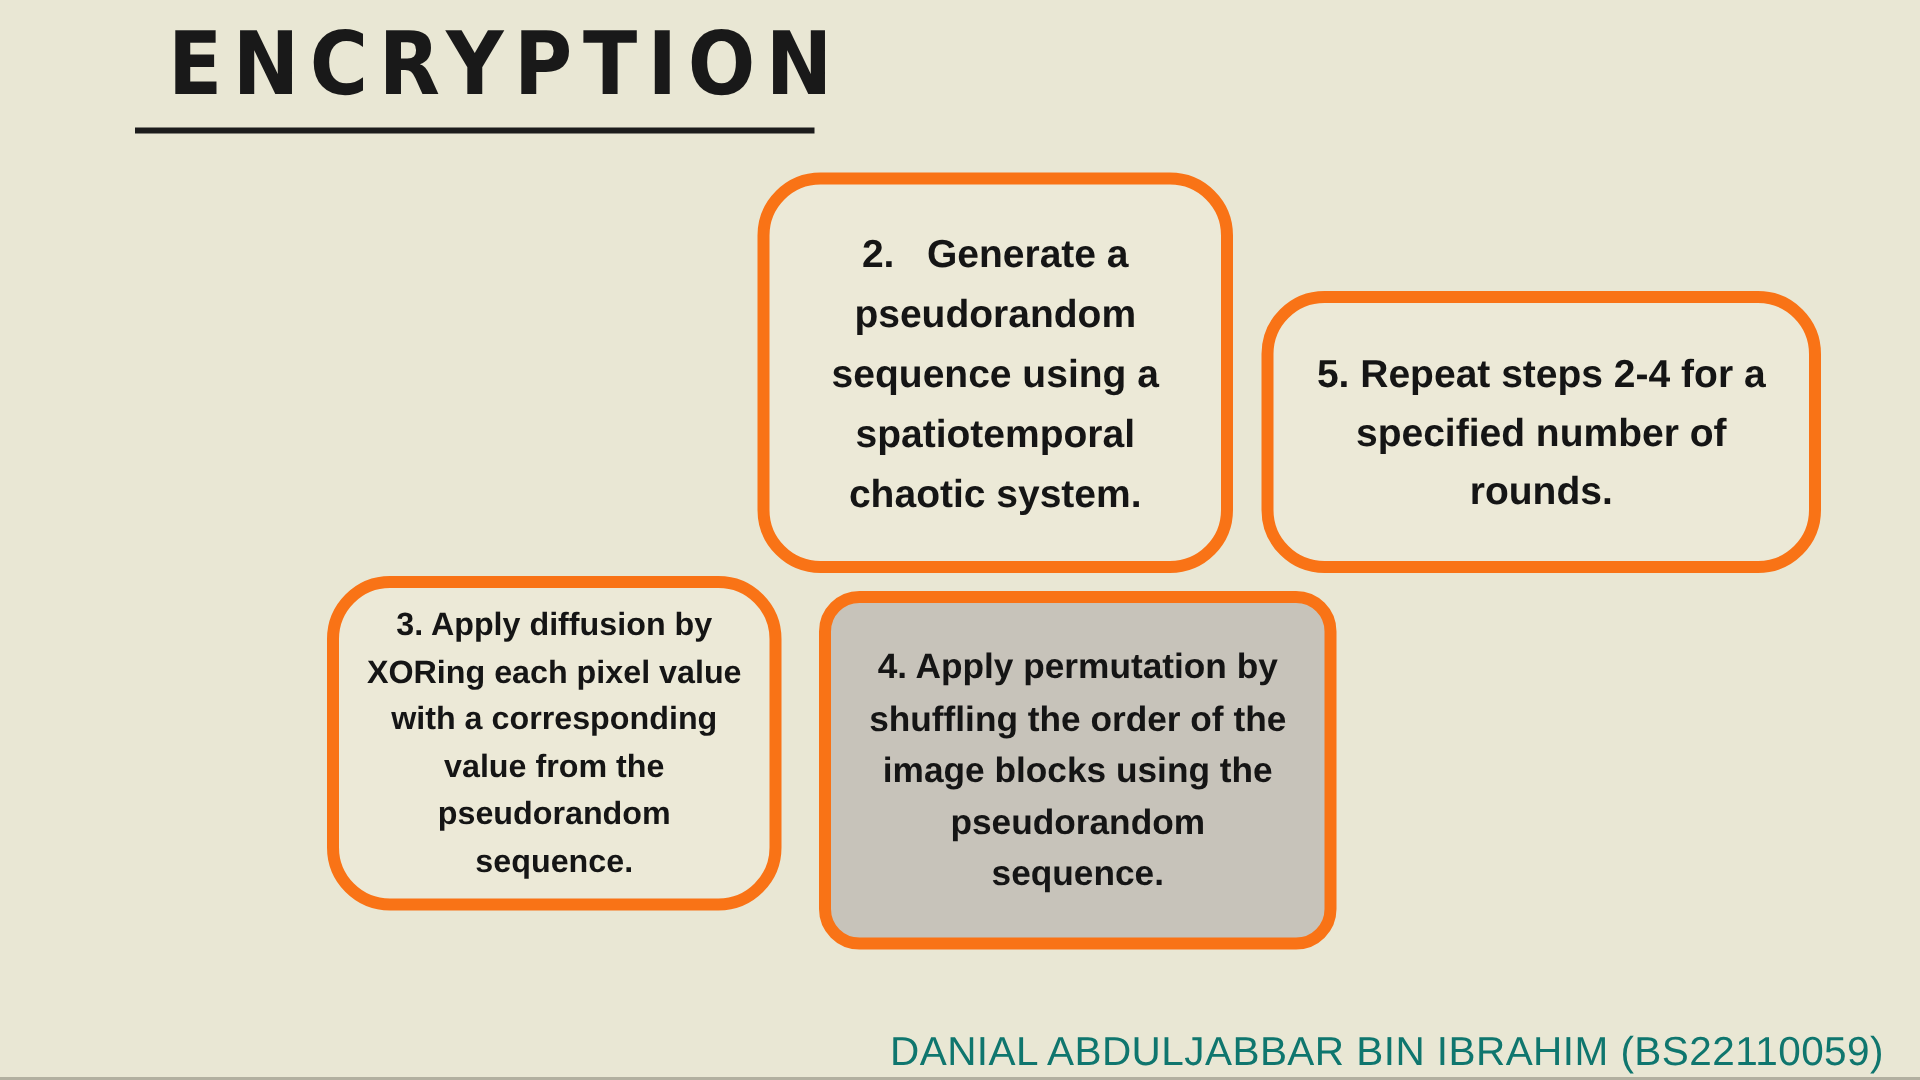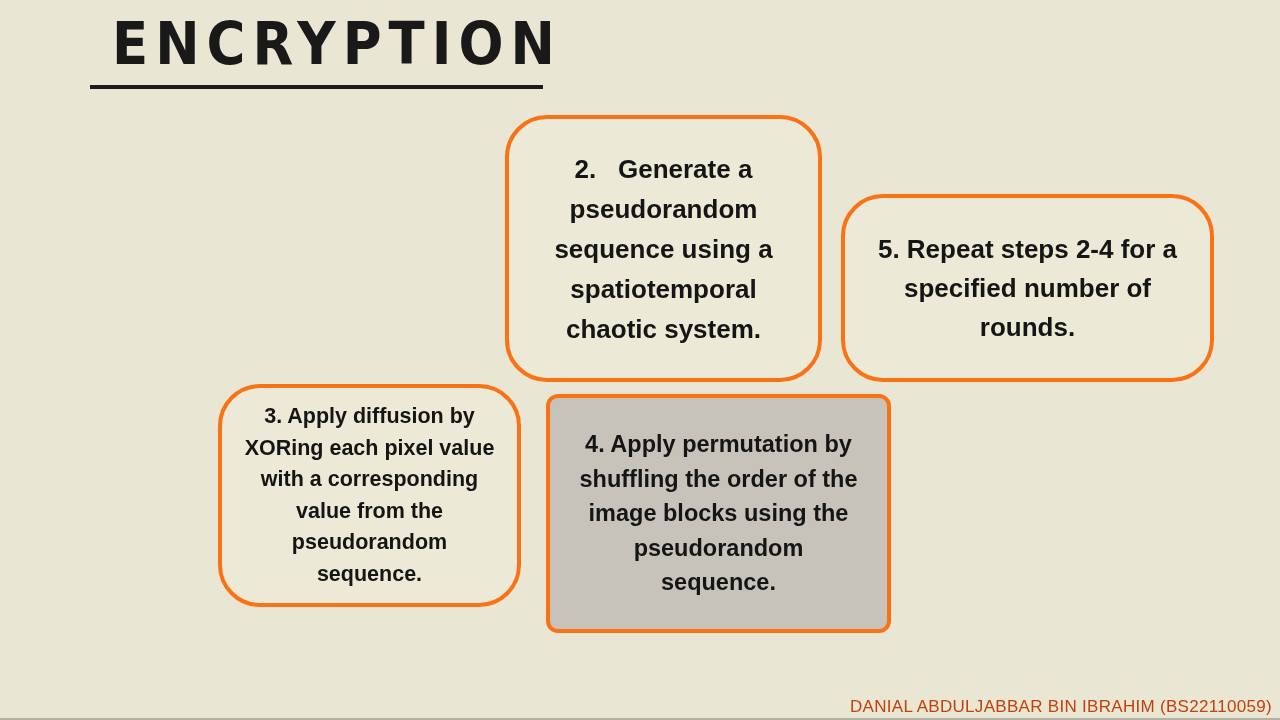--- a/index.html
+++ b/index.html
@@ -29,45 +29,45 @@
   }
   .title-underline {
     position: absolute;
     left: 90px; top: 85px;
     width: 453px; height: 4px;
     background: #1c1c1c;
   }
   .box {
     position: absolute;
     box-sizing: border-box;
-    border: 4px solid #f97316;
+    border: 8px solid #f97316;
     display: flex;
     align-items: center;
     justify-content: center;
     text-align: center;
     color: #151515;
     font-weight: 700;
     font-family: "Liberation Sans", sans-serif;
   }
   .box .box-text {
     white-space: pre-line;
     padding: 0 10px;
   }
   .variant-gray  { background: #c7c3ba; }
   .variant-cream { background: #ece9d7; }
   .box-1 { left: 90px;  top: 205px; width: 392px; height: 165px; border-radius: 36px; font-size: 24px;   line-height: 35px; }
   .box-2 { left: 505px; top: 115px; width: 317px; height: 267px; border-radius: 42px; font-size: 26px;   line-height: 40px; }
   .box-3 { left: 218px; top: 384px; width: 303px; height: 223px; border-radius: 42px; font-size: 21.5px; line-height: 31.5px; }
-  .box-4 { left: 546px; top: 394px; width: 345px; height: 239px; border-radius: 12px; font-size: 23.5px; line-height: 34.5px; }
+  .box-4 { left: 546px; top: 394px; width: 345px; height: 239px; border-radius: 27px; font-size: 23.5px; line-height: 34.5px; }
   .box-5 { left: 841px; top: 194px; width: 373px; height: 188px; border-radius: 42px; font-size: 26px;   line-height: 39px; }
   .footer {
     position: absolute;
-    right: 8px; bottom: 3px;
-    font-size: 17px;
-    color: #c2410c;
+    right: 24px; bottom: 3px;
+    font-size: 27px;
+    color: #0f766e;
     letter-spacing: 0.3px;
     white-space: nowrap;
   }
   .bottom-edge {
     position: absolute;
     left: 0; right: 0; bottom: 0;
     height: 2px;
     background: rgba(95, 95, 82, 0.4);
   }
 </style>

